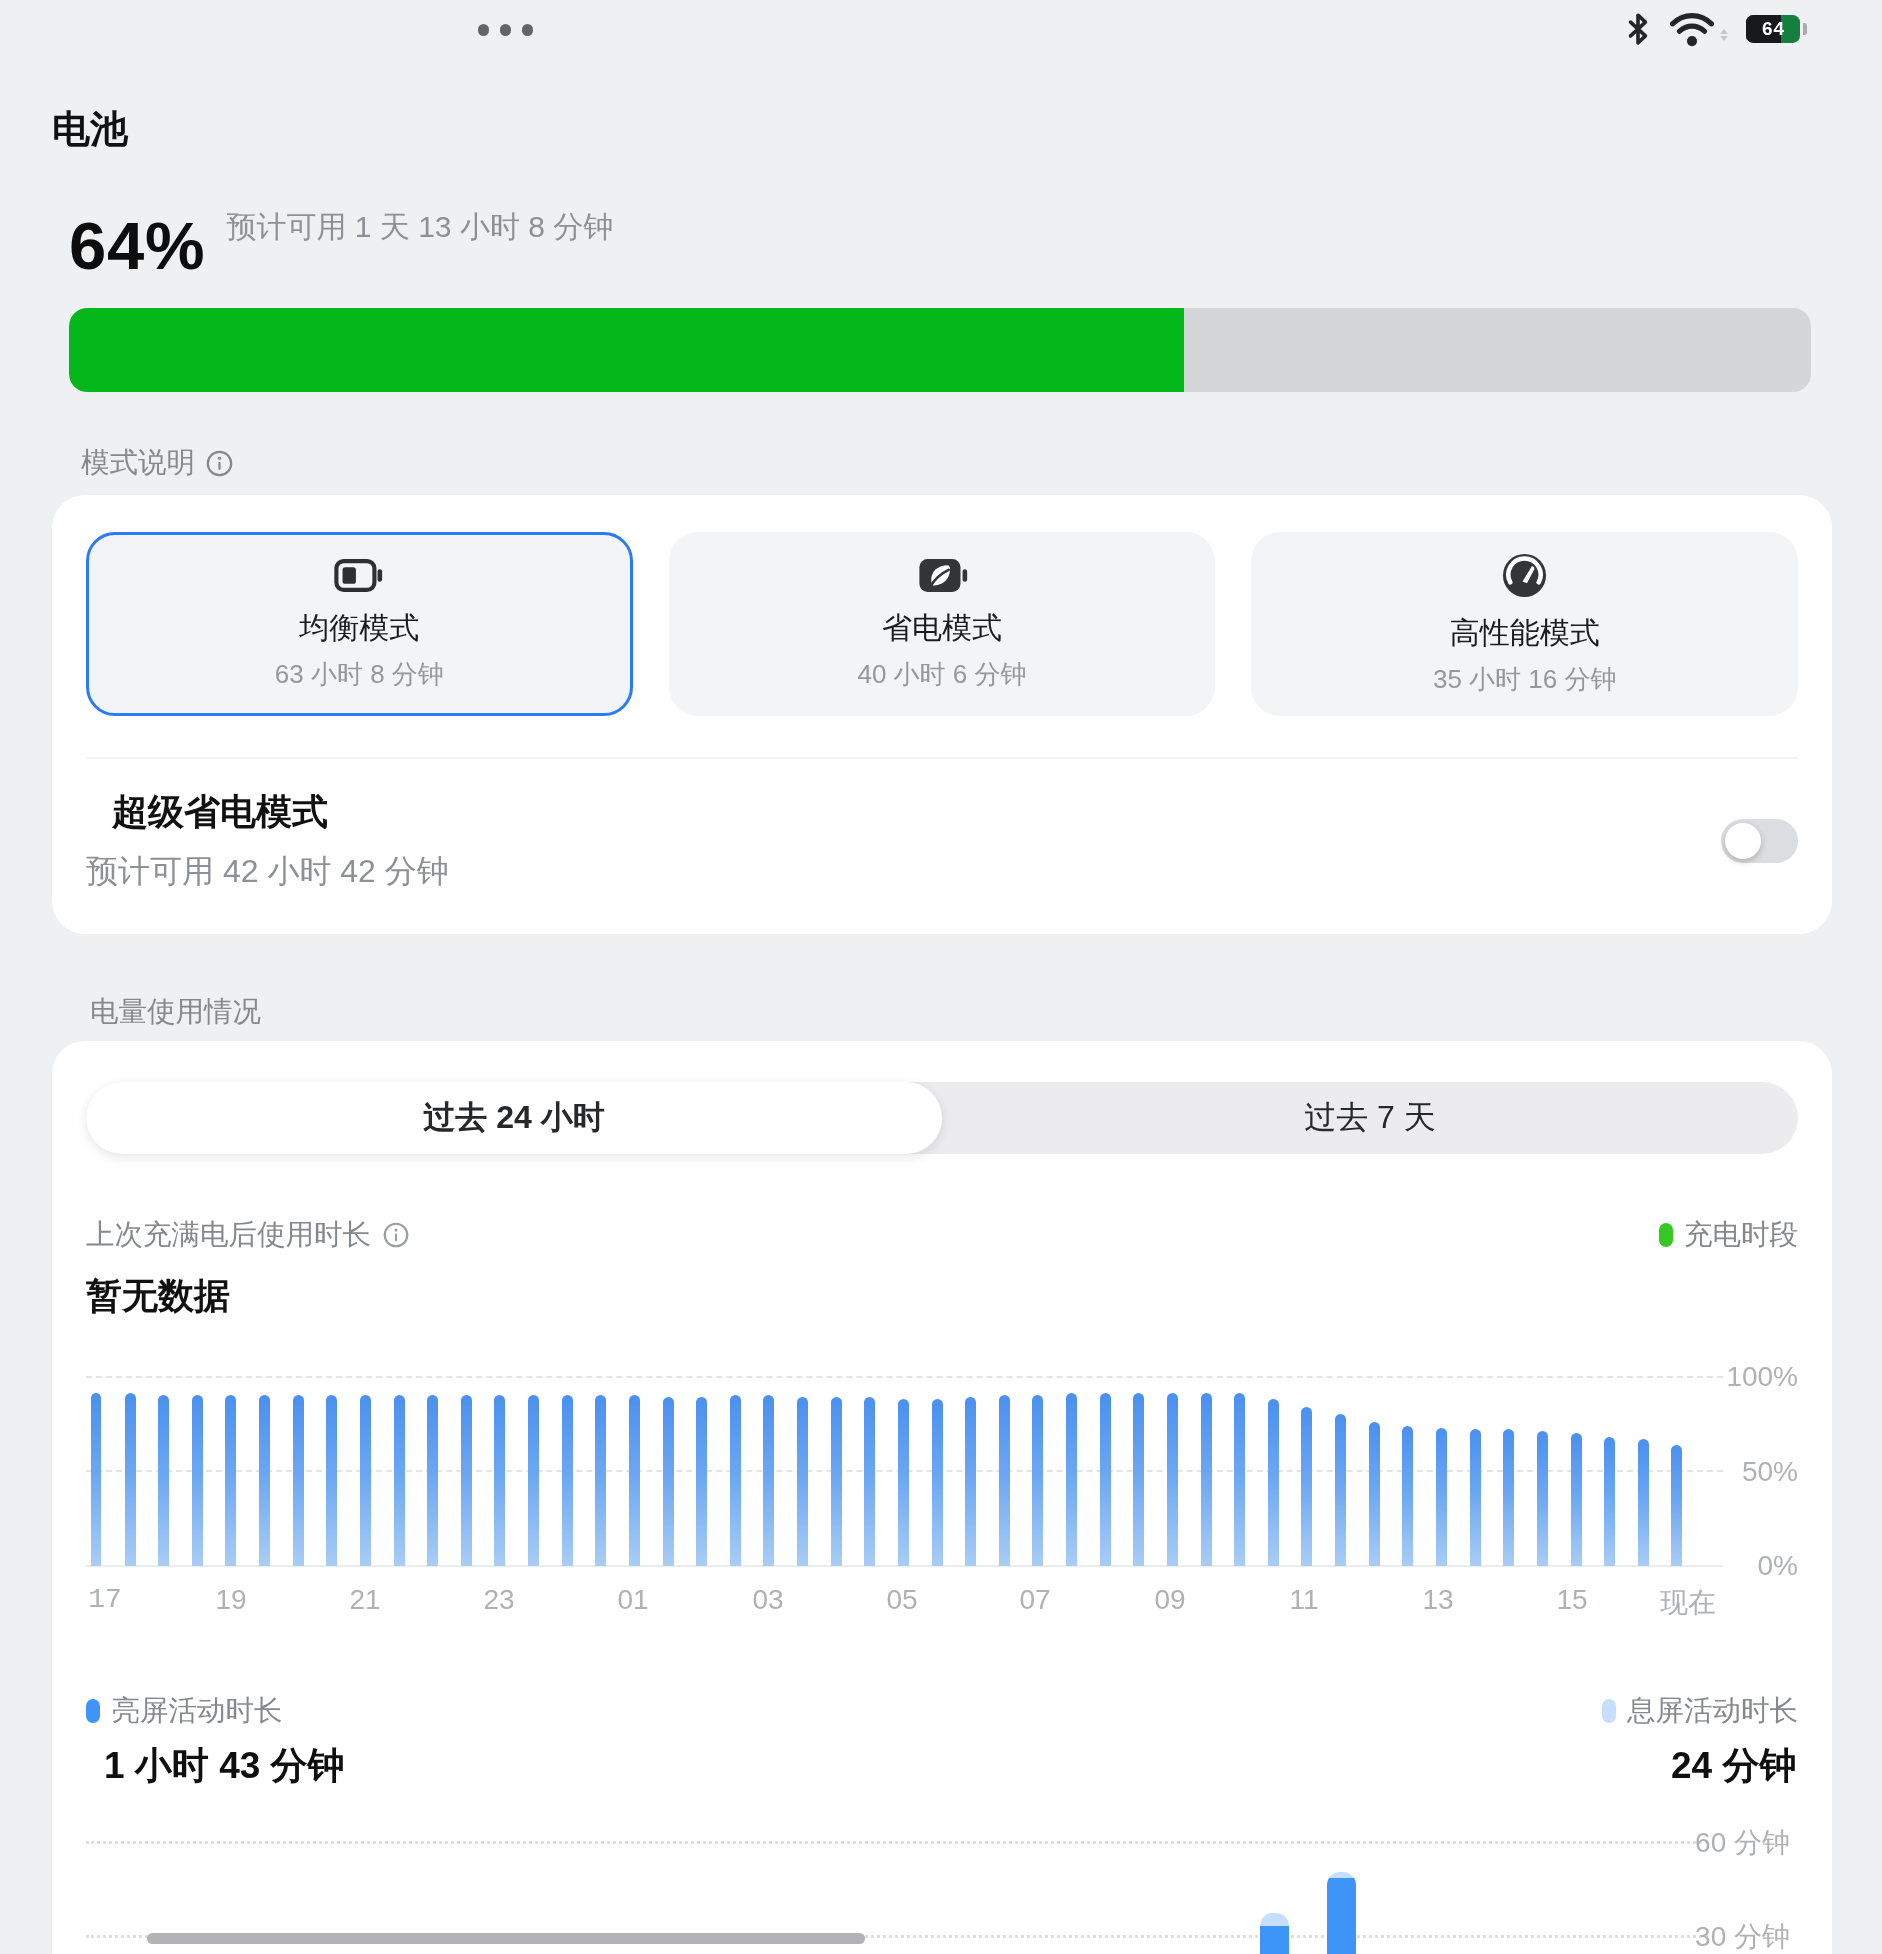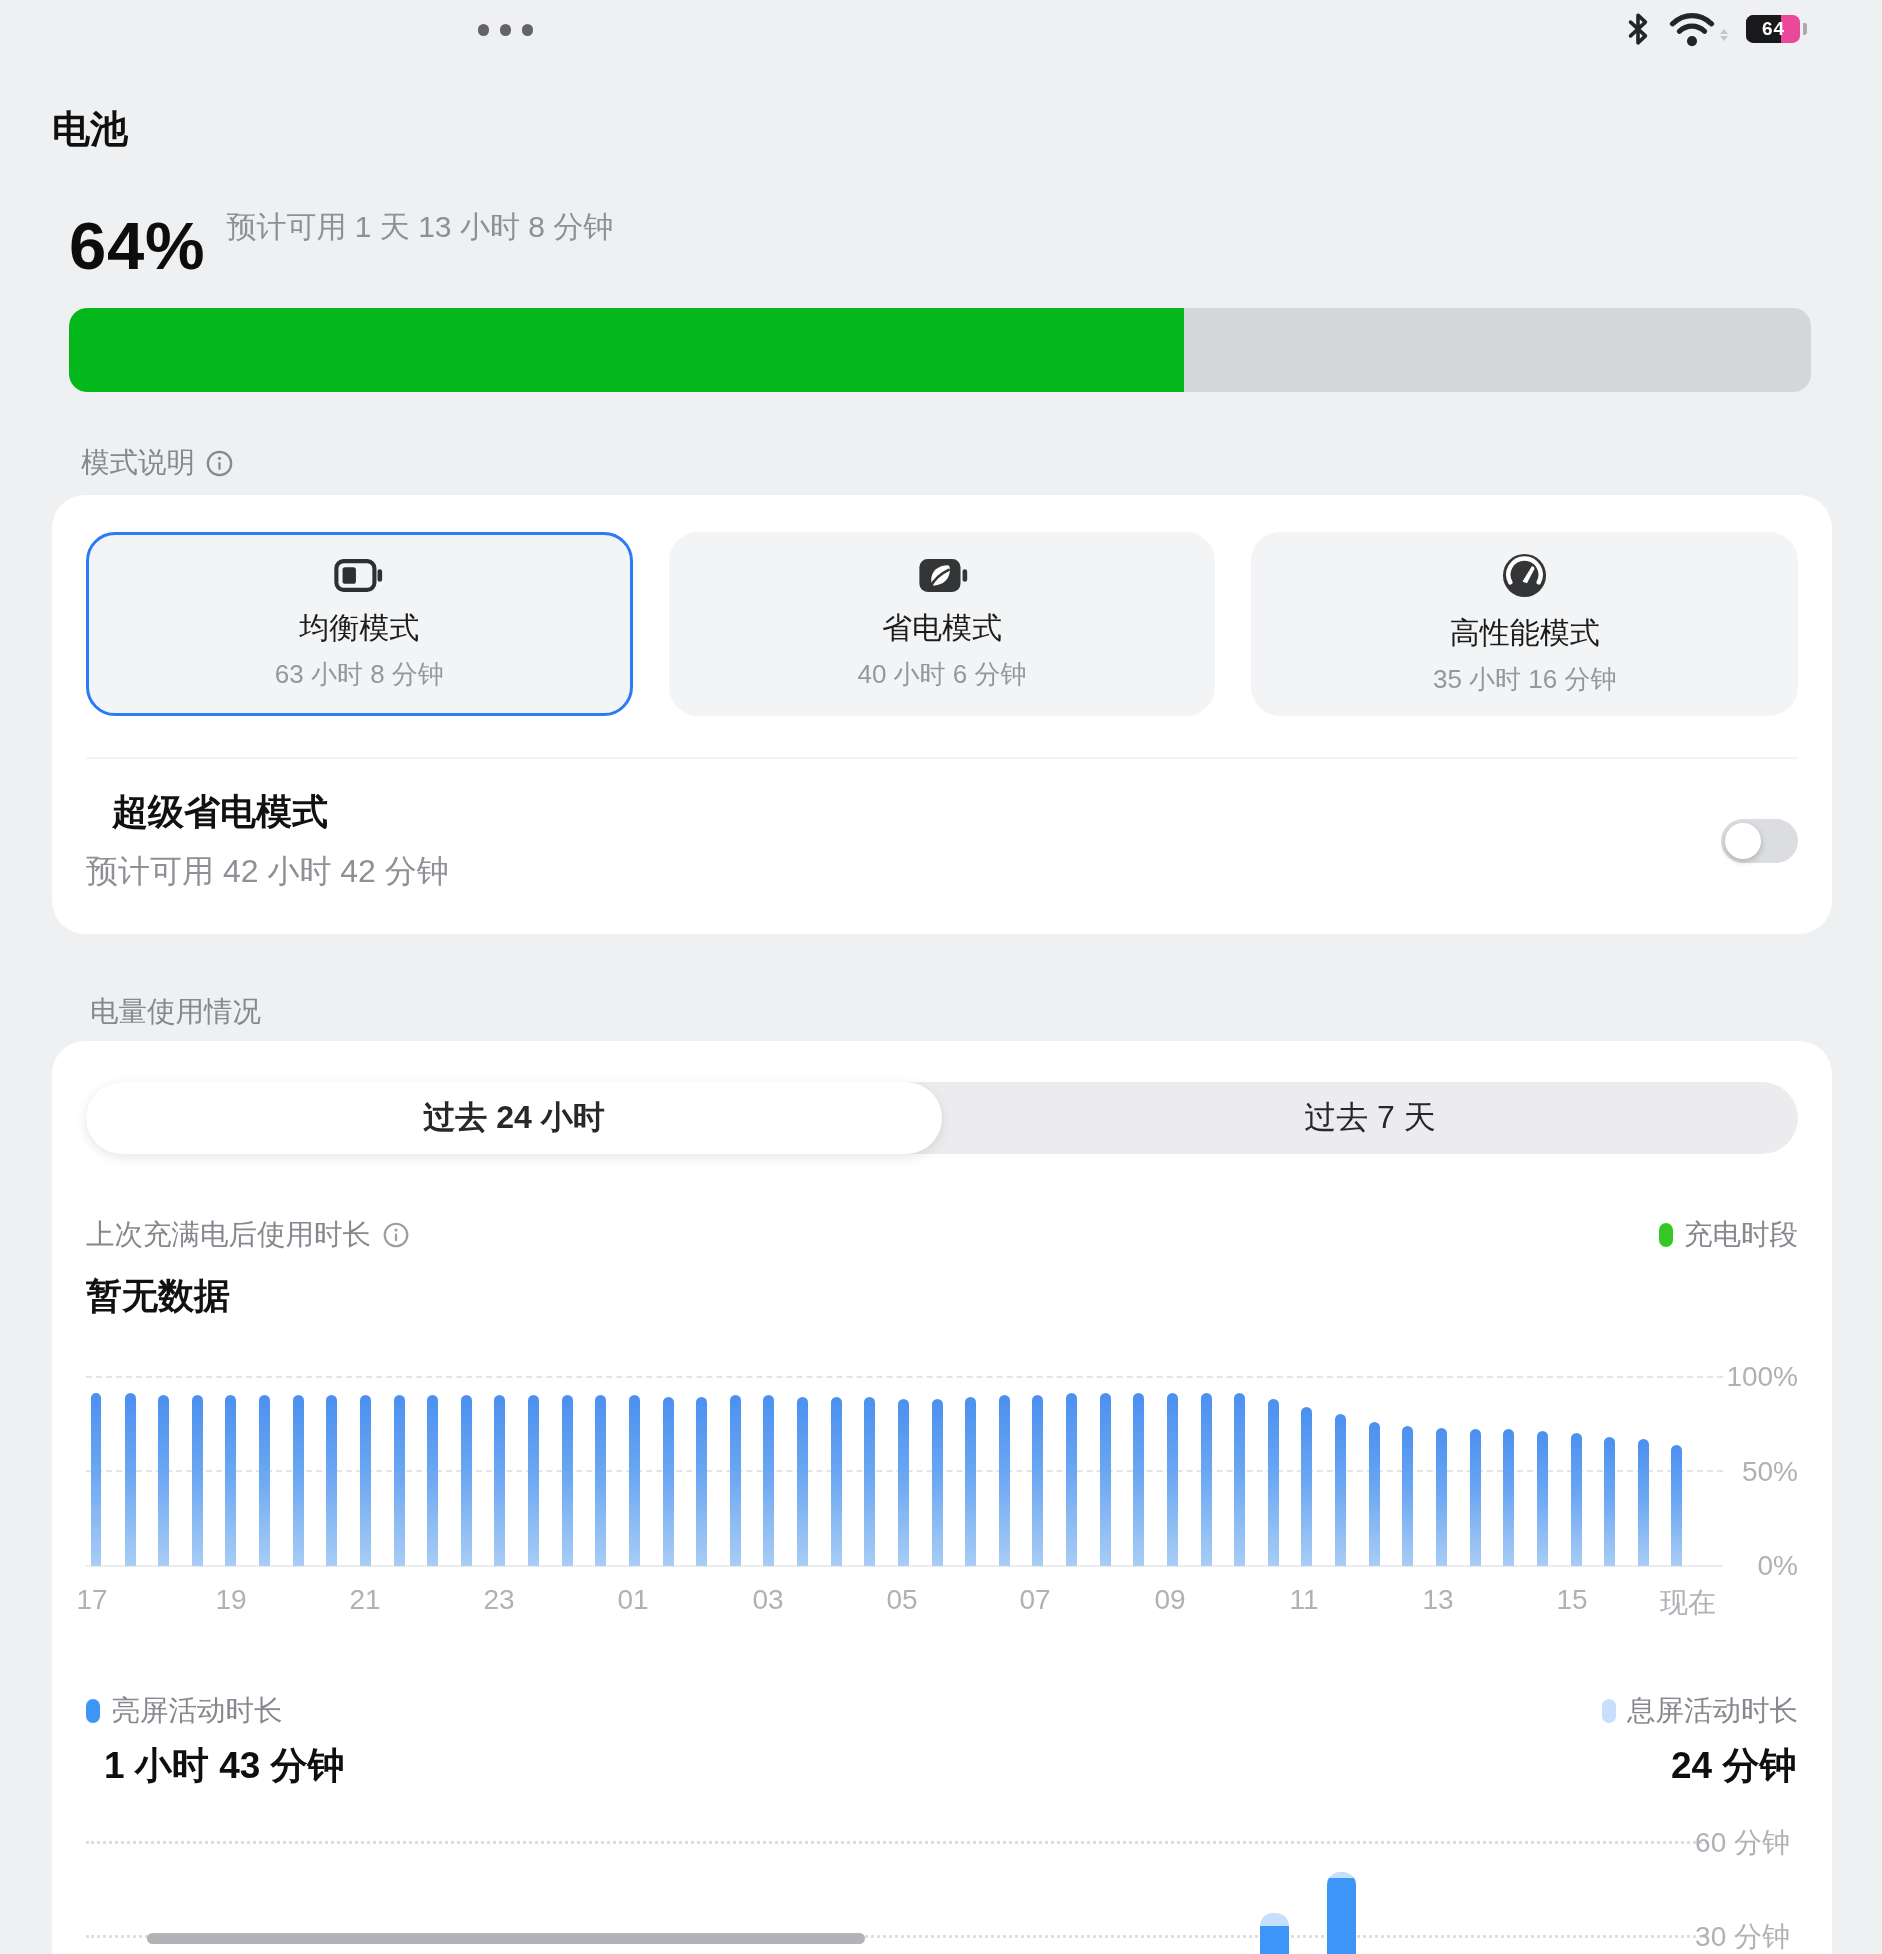--- a/index.html
+++ b/index.html
@@ -5,21 +5,21 @@
   * { margin:0; padding:0; box-sizing:border-box; }
   html,body { width:1882px; height:1954px; }
   body { font-family:"Liberation Sans","DejaVu Sans",sans-serif; background:#eff0f2; color:#141414; }
   #page { position:relative; width:1882px; height:1954px; overflow:hidden; }
 
   
   .statusbar { position:relative; height:57px; }
   .win-dots { position:absolute; left:478px; top:24.4px; display:flex; gap:10.6px; }
   .win-dots i { width:11.4px; height:11.4px; border-radius:50%; background:#646466; }
   .status-right { position:absolute; right:75px; top:11.4px; display:flex; align-items:center; gap:18px; }
-  .sb-batt { position:relative; width:54px; height:28px; border-radius:7.3px; background:#ec4899; overflow:hidden;text-align:right; }
+  .sb-batt { position:relative; width:54px; height:28px; border-radius:7.3px; background:#15803d; overflow:hidden;text-align:right; }
   .sb-batt .fill { position:absolute; left:0; top:0; bottom:0; background:#17191b; }
   .sb-batt .txt { position:absolute; inset:0; display:flex; align-items:center; justify-content:center;
                   color:#fff; font-size:19px; font-weight:700; letter-spacing:0.8px; }
   .sb-nub { width:4.1px; height:12.2px; background:#a9abae; border-radius:0 2.4px 2.4px 0; margin-left:-15.5px; }
   .wifi-arrows { display:flex; flex-direction:column; gap:2.4px; margin-left:-13px; margin-top:11.4px; }
   .wifi-arrows i { width:0; height:0; border-left:4.9px solid transparent; border-right:4.9px solid transparent; }
   .wifi-arrows .up { border-bottom:5.7px solid #c4c6c9; }
   .wifi-arrows .dn { border-top:5.7px solid #c4c6c9; }
 
   
@@ -286,21 +286,21 @@
           <div class="bar1" style="left: 1384px; width: 10.6px; height: 137px;"></div>
           <div class="bar1" style="left: 1417px; width: 10.6px; height: 137px;"></div>
           <div class="bar1" style="left: 1451px; width: 10.6px; height: 135px;"></div>
           <div class="bar1" style="left: 1485px; width: 10.6px; height: 133px;"></div>
           <div class="bar1" style="left: 1518px; width: 10.6px; height: 129px;"></div>
           <div class="bar1" style="left: 1552px; width: 10.6px; height: 127px;"></div>
           <div class="bar1" style="left: 1585px; width: 10.6px; height: 121px;"></div>
         </div>
     </div>
     <div class="xlabels1">
-        <span style="left: 6px;">17</span>
+        <span style="left: 19px; font-family: Liberation Mono, monospace;">17</span>
         <span style="left: 145px;">19</span>
         <span style="left: 279px;">21</span>
         <span style="left: 413px;">23</span>
         <span style="left: 547px;">01</span>
         <span style="left: 682px;">03</span>
         <span style="left: 816px;">05</span>
         <span style="left: 949px;">07</span>
         <span style="left: 1084px;">09</span>
         <span style="left: 1218px;">11</span>
         <span style="left: 1352px;">13</span>

